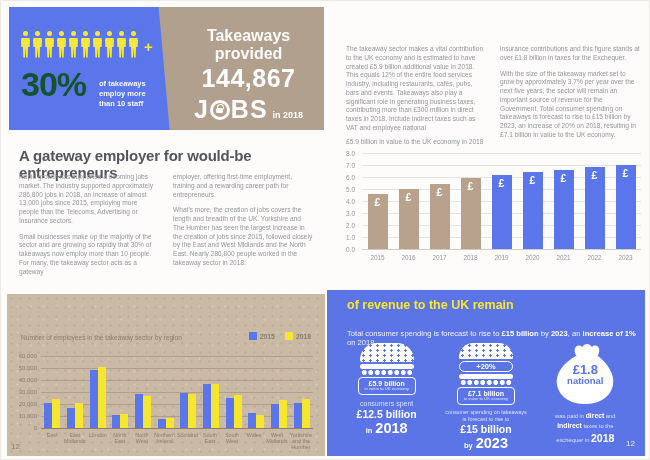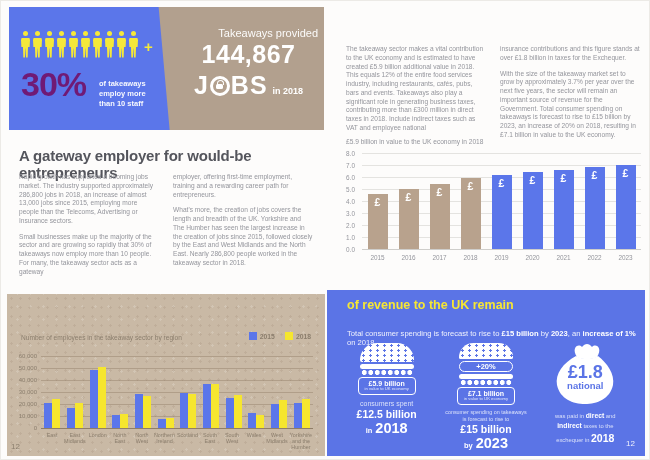--- a/index.html
+++ b/index.html
@@ -8,24 +8,24 @@
 
   
   .banner{position:absolute;left:8px;top:6px;width:315px;height:123px;background:#b2a08e;overflow:hidden;}
   .banner-blue{position:absolute;inset:0;background:#5b76ea;clip-path:polygon(0 0,47.5% 0,51% 100%,0 100%);}
   .people-row{position:absolute;left:12px;top:24px;display:flex;align-items:flex-start;gap:3px;}
   .person{width:9px;height:27px;position:relative;}
   .person::before{content:"";position:absolute;top:0;left:2px;width:5px;height:5px;border-radius:50%;background:#f5e83a;}
   .person::after{content:"";position:absolute;top:6.5px;left:0;width:9px;height:20px;background:#f5e83a;
     clip-path:polygon(8% 0,92% 0,100% 12%,96% 48%,78% 48%,74% 100%,56% 100%,51% 55%,49% 55%,44% 100%,26% 100%,22% 48%,4% 48%,0 12%);}
   .plus-sign{color:#f5e83a;font-size:15px;font-weight:bold;line-height:1;margin-top:6px;margin-left:2px;}
-  .pct-big{position:absolute;left:12px;top:58px;color:#701a75;font-size:34px;font-weight:bold;letter-spacing:-1px;}
+  .pct-big{position:absolute;left:12px;top:58px;color:#14532d;font-size:34px;font-weight:bold;letter-spacing:-1px;}
   .pct-caption{position:absolute;left:90px;top:72px;width:62px;color:#ffffff;font-size:7.5px;line-height:1.3;font-weight:bold;opacity:.95;}
   .banner-right{position:absolute;left:54%;right:6px;top:20px;text-align:center;color:#ffffff;}
-  .bn-title{font-size:11px;font-weight:normal;opacity:.96;text-align:right;}
+  .bn-title{font-size:16px;font-weight:bold;opacity:.96;}
   .bn-number{font-size:25px;font-weight:bold;letter-spacing:.5px;margin-top:1px;}
   .bn-jobs{display:flex;justify-content:center;align-items:center;margin-top:2px;}
   .bn-jobs .big{font-size:25px;font-weight:bold;letter-spacing:1px;}
   .jobs-o{width:20px;height:20px;border:3px solid #fff;border-radius:50%;position:relative;display:inline-block;margin:0 1px;}
   .jobs-o::before{content:"";position:absolute;left:3.5px;top:5px;width:7px;height:5.5px;background:#fff;border-radius:1.5px;}
   .jobs-o::after{content:"";position:absolute;left:4.5px;top:1.5px;width:5px;height:4px;border:1.5px solid #fff;border-bottom:none;border-radius:4px 4px 0 0;}
   .bn-year{font-size:9px;font-weight:bold;align-self:flex-end;margin:0 0 4px 5px;}
 
   
   .gw-heading{position:absolute;left:18px;top:146px;width:300px;font-size:15px;font-weight:bold;color:#54555c;letter-spacing:-.2px;}
@@ -83,21 +83,21 @@
     background-image:radial-gradient(circle 1.1px at 1.5px 1.5px,#5b74e6 1px,transparent 1.4px);background-size:7px 5px;background-position:2px 6px;}
   .bun.small{height:16px;}
   .band{width:54px;height:11px;border:1.5px solid #fff;border-radius:6px;margin-top:2px;display:flex;align-items:center;justify-content:center;font-size:7.5px;font-weight:bold;color:#fff;}
   .patty{width:54px;height:5px;background:#fff;border-radius:2.5px;margin-top:2px;}
   .wave{width:52px;height:6px;margin-top:1px;background-image:radial-gradient(circle 2.6px at 3.25px 2.6px,#ffffff 2.3px,transparent 2.6px);background-size:6.5px 6px;background-repeat:repeat-x;}
   .badge{width:58px;border:1.5px solid #fff;border-radius:4px;margin-top:1px;padding:1.5px 2px 2px 2px;}
   .badge .main{font-size:7px;font-weight:bold;color:#fff;line-height:1.1;}
   .badge .sub{font-size:4.2px;color:#dfe4fb;line-height:1.1;}
   .moneybag{position:relative;width:68px;height:62px;}
   .bag-text{position:absolute;left:0;right:0;top:20px;color:#5b74e6;font-weight:bold;line-height:1;}
-  .bag-text .l1{font-size:18px;}
+  .bag-text .l1{font-size:13px;}
   .bag-text .l2{font-size:9.5px;}
   .it-line1{font-size:7px;color:#d9e0fa;margin-top:5px;}
   .it-tiny{font-size:5.4px;color:#d9e0fa;line-height:1.25;margin-top:4px;}
   .it-amount{font-size:10.5px;font-weight:bold;color:#fff;margin-top:1px;}
   .it-yearline{display:flex;align-items:baseline;justify-content:center;gap:3px;color:#fff;}
   .it-yearline .pre{font-size:7.5px;font-weight:bold;}
   .it-yearline .yr{font-size:14.5px;font-weight:bold;}
   .bag-caption{font-size:5.8px;color:#d9e0fa;line-height:1.35;margin-top:6px;}
   .bag-caption b{color:#fff;font-size:6.8px;}
   .bag-caption .yr{font-size:10.5px;font-weight:bold;color:#fff;}

